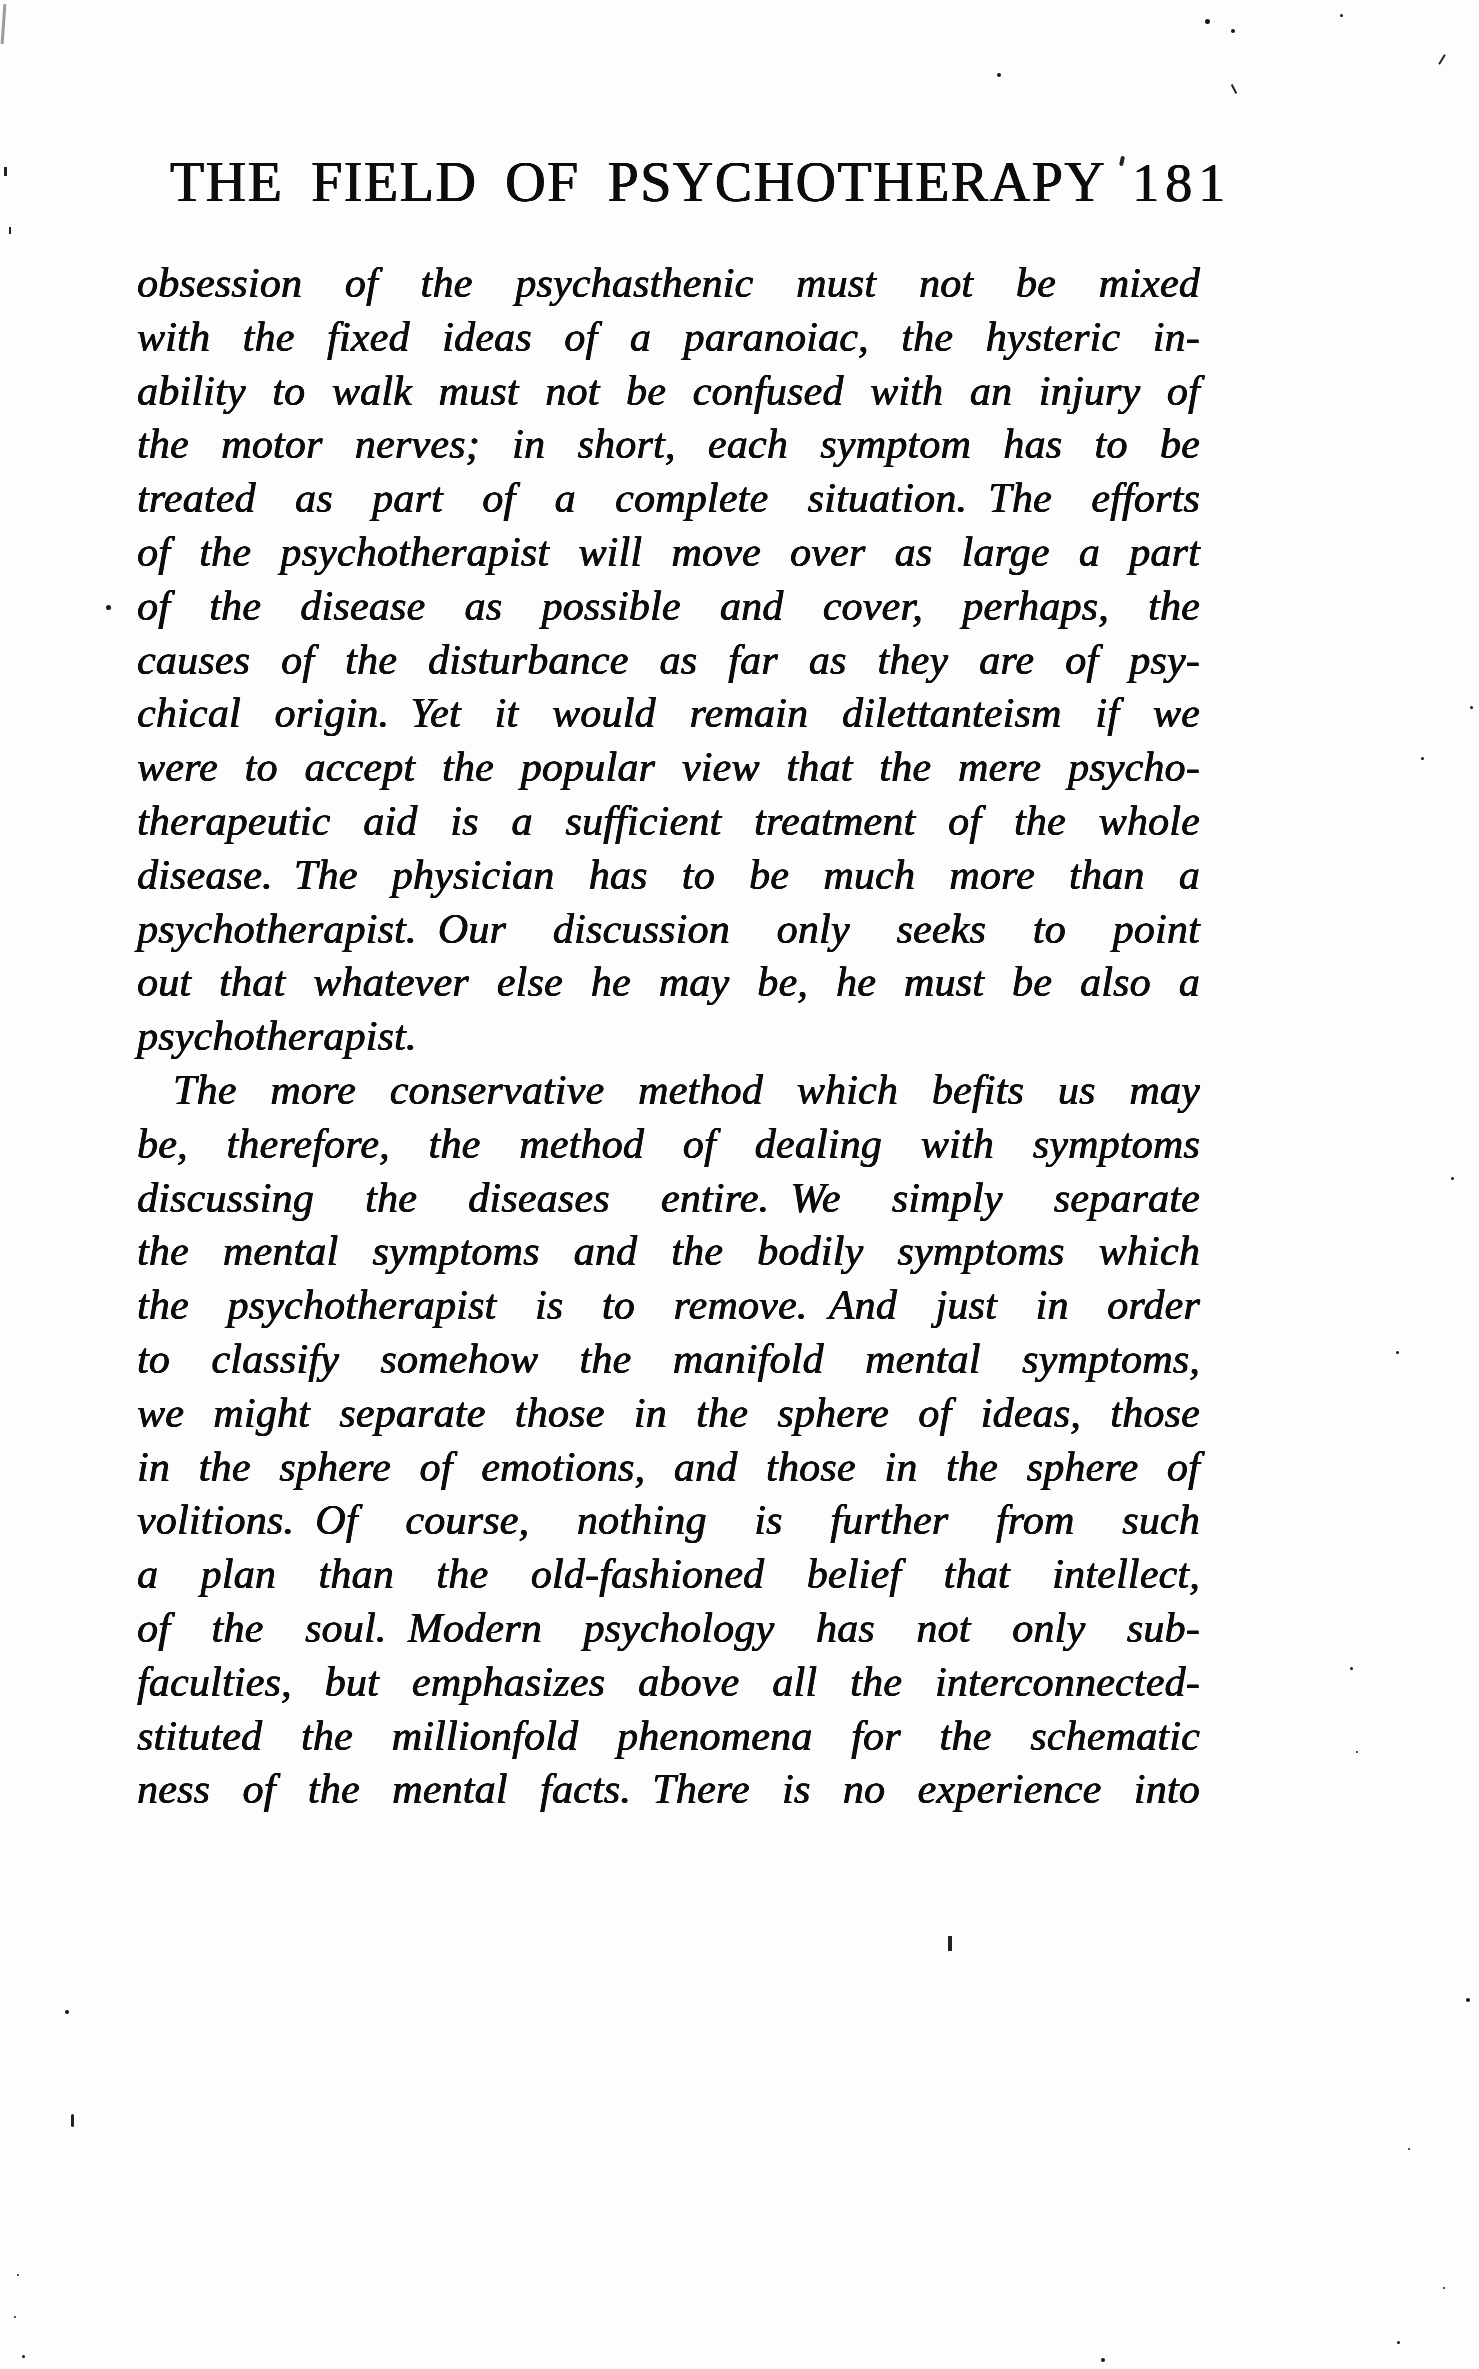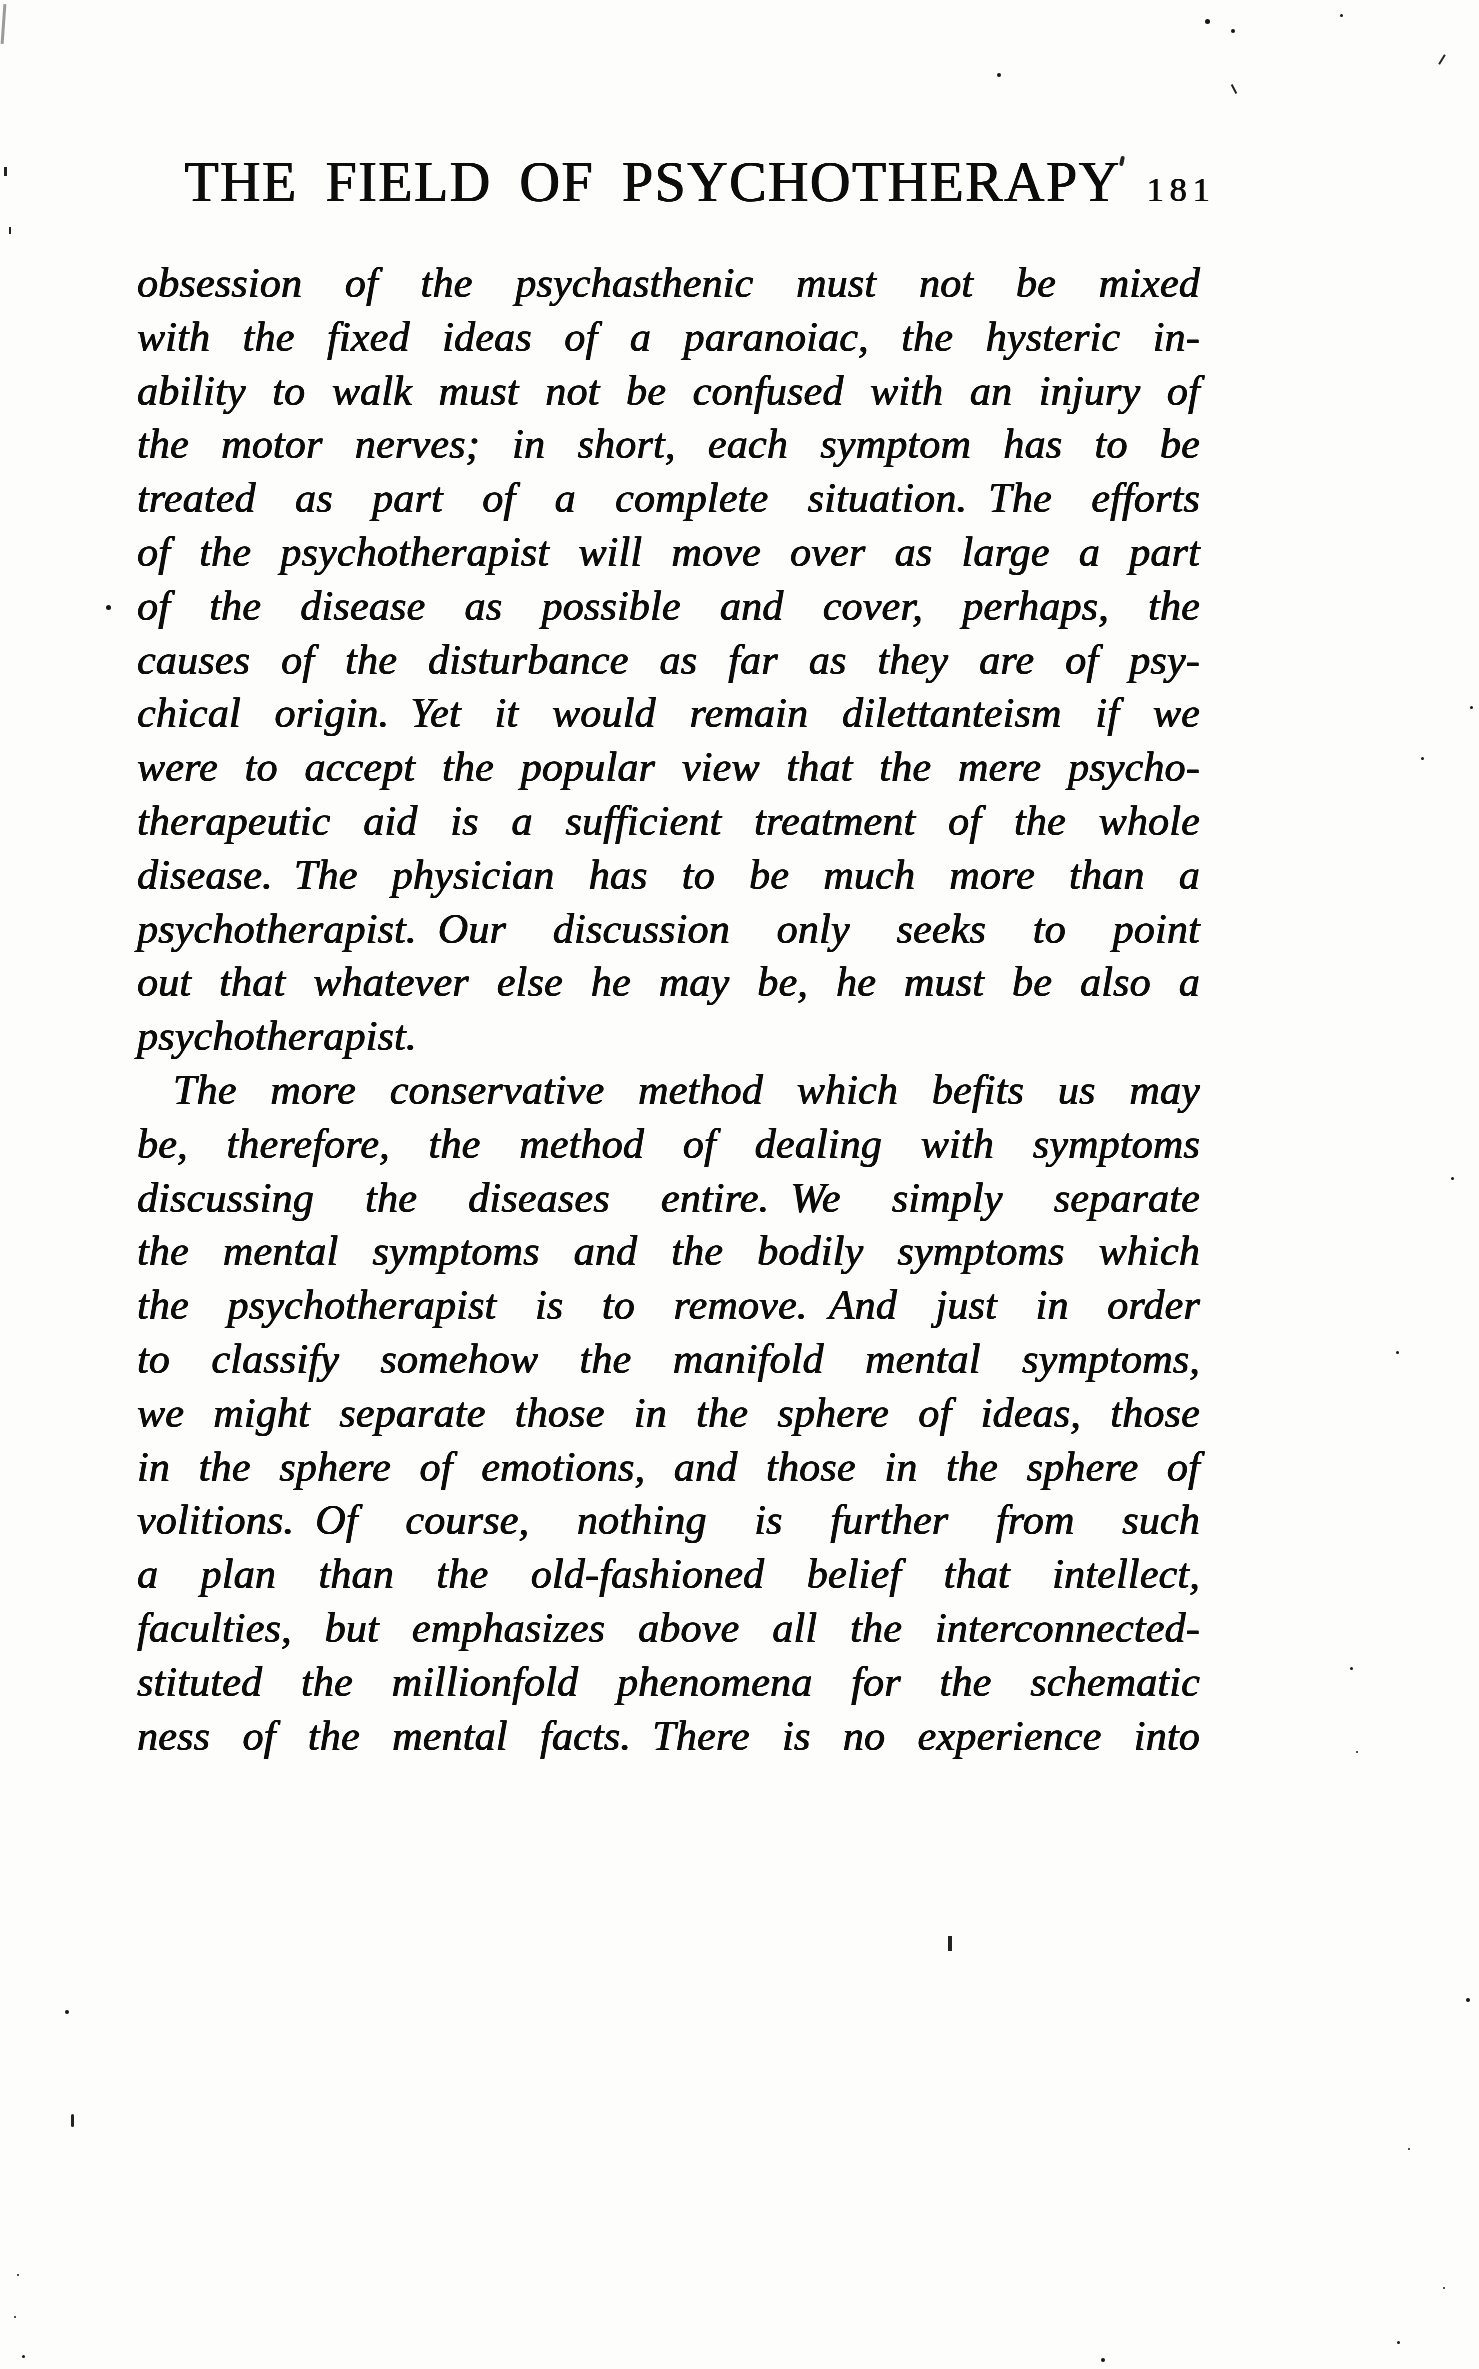--- a/index.html
+++ b/index.html
@@ -13,21 +13,21 @@
   }
   .pagehead {
     position:absolute; left:170px; top:150px; width:1060px;
     text-align:center; white-space:nowrap;
   }
   .title {
     font-size:56px; letter-spacing:1.5px; word-spacing:.22em;
     text-shadow:.5px 0 currentColor, -.4px 0 currentColor, 0 .3px currentColor;
   }
   .folio {
-    font-size:34px; letter-spacing:6px; margin-left:26px;
+    font-size:54px; letter-spacing:6px; margin-left:26px;
     text-shadow:.5px 0 currentColor, -.4px 0 currentColor;
   }
   .textblock { position:absolute; left:137px; top:257px; width:1063px; }
   .line {
     font-size:42px; line-height:53.8px; letter-spacing:.2px;
     text-align:justify; text-align-last:justify;
     text-shadow:.45px 0 currentColor, -.35px 0 currentColor, 0 .3px currentColor;
     font-style:italic;
   }
   .line.indent { text-indent:36px; }
@@ -63,20 +63,21 @@
       <div class="line indent">The more conservative method which befits us may</div>
       <div class="line">be, therefore, the method of dealing with symptoms</div>
       <div class="line">discussing the diseases entire. We simply separate</div>
       <div class="line">the mental symptoms and the bodily symptoms which</div>
       <div class="line">the psychotherapist is to remove. And just in order</div>
       <div class="line">to classify somehow the manifold mental symptoms,</div>
       <div class="line">we might separate those in the sphere of ideas, those</div>
       <div class="line">in the sphere of emotions, and those in the sphere of</div>
       <div class="line">volitions. Of course, nothing is further from such</div>
       <div class="line">a plan than the old-fashioned belief that intellect,</div>
+      <div class="line">of the soul. Modern psychology has not only sub-</div>
       <div class="line">faculties, but emphasizes above all the interconnected-</div>
       <div class="line">stituted the millionfold phenomena for the schematic</div>
       <div class="line">ness of the mental facts. There is no experience into</div>
     </main>
 
   <div>
     <span class="mark" style="left:2px;top:4px;width:3px;height:40px;opacity:.45;transform:rotate(4deg);"></span>
     <span class="mark" style="left:4px;top:167px;width:3px;height:9px;"></span>
     <span class="mark" style="left:9px;top:227px;width:2px;height:7px;"></span>
     <span class="speck" style="left:1205px;top:19px;width:5px;height:5px;"></span>

